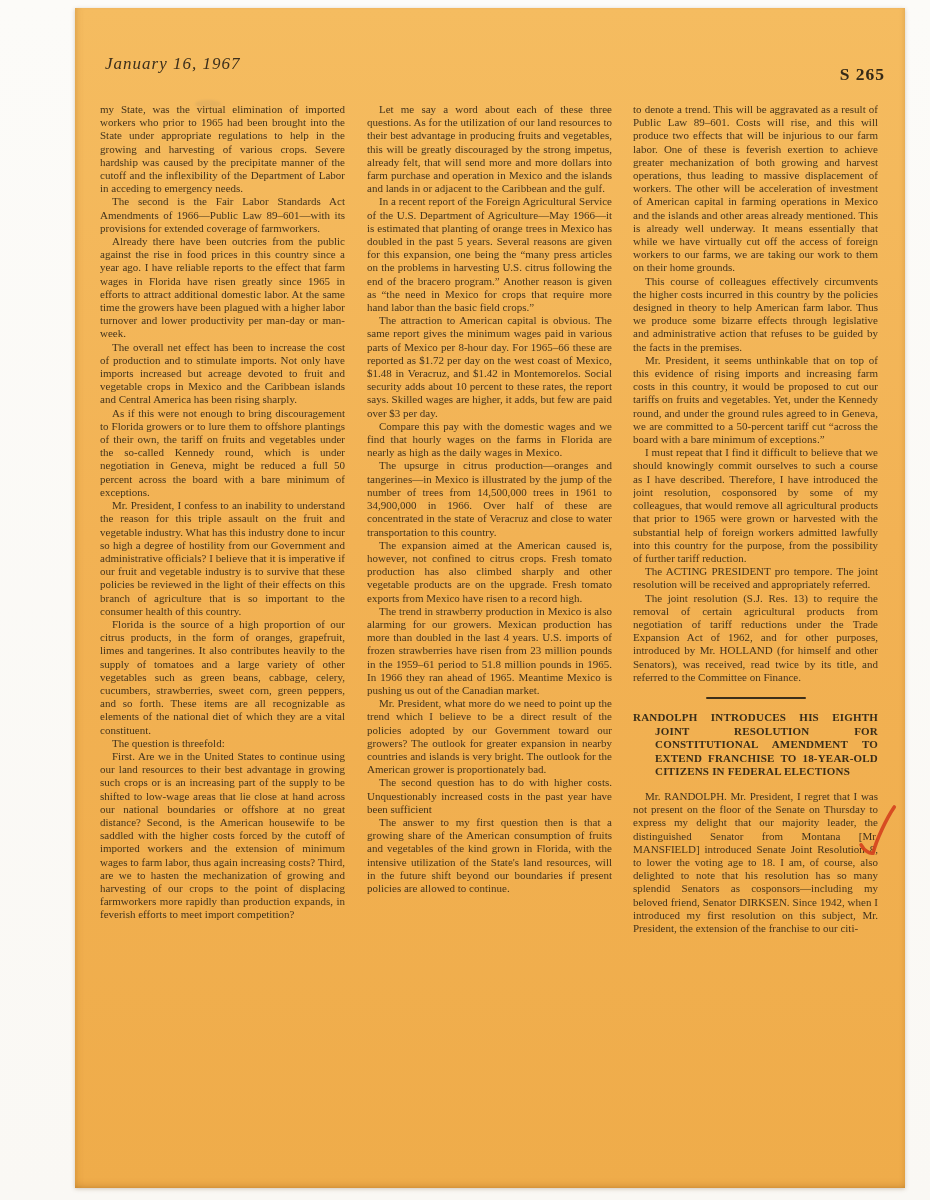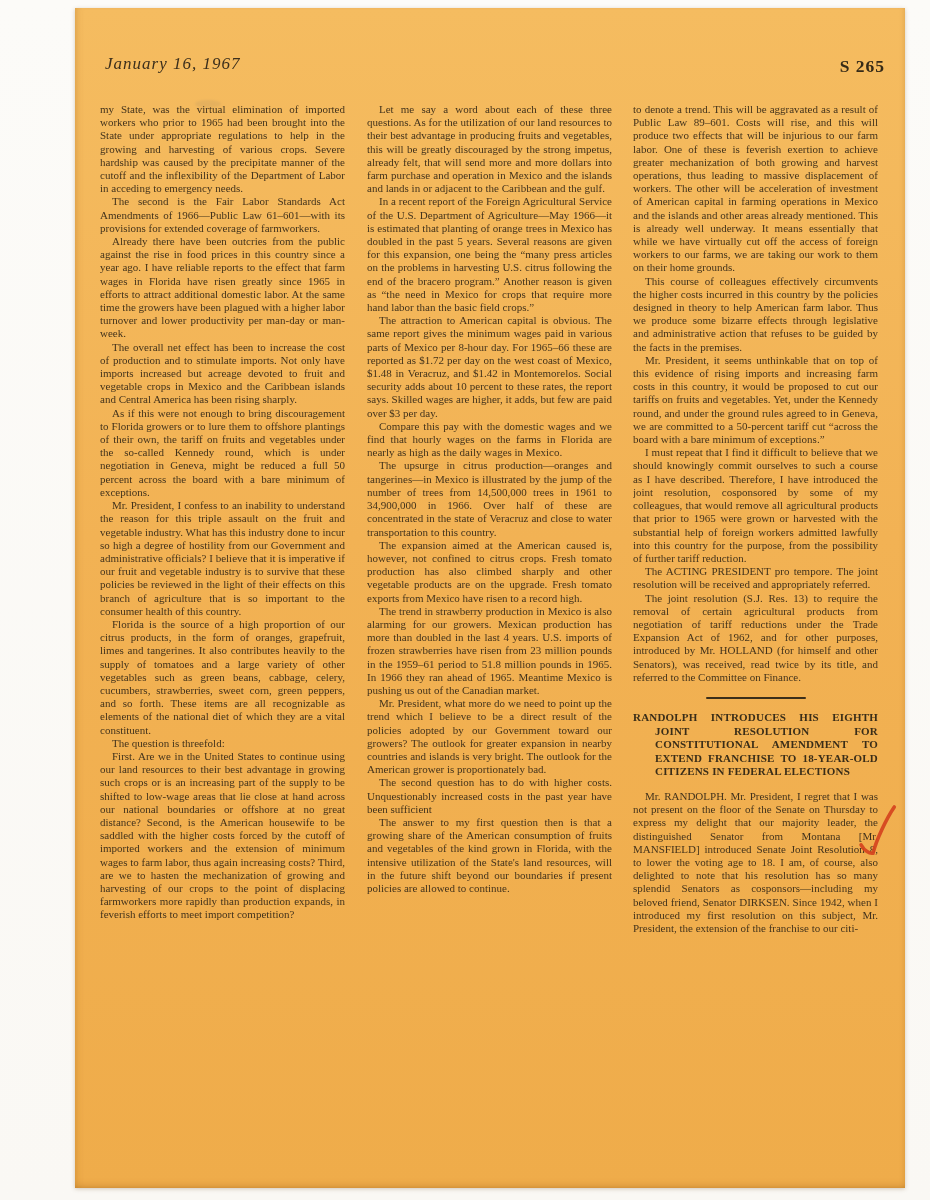--- a/index.html
+++ b/index.html
@@ -37,21 +37,21 @@
     position: absolute; left: 30px; top: 2px;
     font-style: italic; font-size: 17px; letter-spacing: 1px;
     color: #3c2f1c;
   }
   .masthead {
     position: absolute; left: 394px; top: 0; transform: translateX(-50%);
     font-weight: bold; font-size: 17.5px; letter-spacing: 0.6px;
     white-space: nowrap; color: #352a17;
   }
   .page-number {
-    position: absolute; right: 20px; top: 4px;
+    position: absolute; right: 20px; top: 12px;
     font-weight: bold; font-size: 17.5px; letter-spacing: 1px;
     color: #352a17;
   }
   
   .col {
     position: absolute; top: 80px;
     width: 245px; height: 1072px;
     overflow: hidden;
     font-size: 11px; line-height: 13.2px;
     text-align: justify;
@@ -92,21 +92,21 @@
 
     <div class="smudge"></div>
 
     <div class="header">
       <span class="issue-date">January 16, 1967</span>
       <span class="page-number">S 265</span>
     </div>
 
     <div class="col col1">
         <p class="para flush">my State, was the virtual elimination of imported workers who prior to 1965 had been brought into the State under appropriate regulations to help in the growing and harvesting of various crops. Severe hardship was caused by the precipitate manner of the cutoff and the inflexibility of the Department of Labor in acceding to emergency needs.</p>
-        <p class="para">The second is the Fair Labor Standards Act Amendments of 1966—Public Law 61–601—with its provisions for extended coverage of farmworkers.</p>
+        <p class="para">The second is the Fair Labor Standards Act Amendments of 1966—Public Law 89–601—with its provisions for extended coverage of farmworkers.</p>
         <p class="para">Already there have been outcries from the public against the rise in food prices in this country since a year ago.  I have reliable reports to the effect that farm wages in Florida have risen greatly since 1965 in efforts to attract additional domestic labor.  At the same time the growers have been plagued with a higher labor turnover and lower productivity per man-day or man-week.</p>
         <p class="para">The overall net effect has been to increase the cost of production and to stimulate imports.  Not only have imports increased but acreage devoted to fruit and vegetable crops in Mexico and the Caribbean islands and Central America has been rising sharply.</p>
         <p class="para">As if this were not enough to bring discouragement to Florida growers or to lure them to offshore plantings of their own, the tariff on fruits and vegetables under the so-called Kennedy round, which is under negotiation in Geneva, might be reduced a full 50 percent across the board with a bare minimum of exceptions.</p>
         <p class="para">Mr. President, I confess to an inability to understand the reason for this triple assault on the fruit and vegetable industry.  What has this industry done to incur so high a degree of hostility from our Government and administrative officials?  I believe that it is imperative if our fruit and vegetable industry is to survive that these policies be reviewed in the light of their effects on this branch of agriculture that is so important to the consumer health of this country.</p>
         <p class="para">Florida is the source of a high proportion of our citrus products, in the form of oranges, grapefruit, limes and tangerines.  It also contributes heavily to the supply of tomatoes and a large variety of other vegetables such as green beans, cabbage, celery, cucumbers, strawberries, sweet corn, green peppers, and so forth.  These items are all recognizable as elements of the national diet of which they are a vital constituent.</p>
         <p class="para">The question is threefold:</p>
         <p class="para">First. Are we in the United States to continue using our land resources to their best advantage in growing such crops or is an increasing part of the supply to be shifted to low-wage areas that lie close at hand across our national boundaries or offshore at no great distance?  Second, is the American housewife to be saddled with the higher costs forced by the cutoff of imported workers and the extension of minimum wages to farm labor, thus again increasing costs?  Third, are we to hasten the mechanization of growing and harvesting of our crops to the point of displacing farmworkers more rapidly than production expands, in feverish efforts to meet import competition?</p>
       </div>
 
     <div class="col col2">

